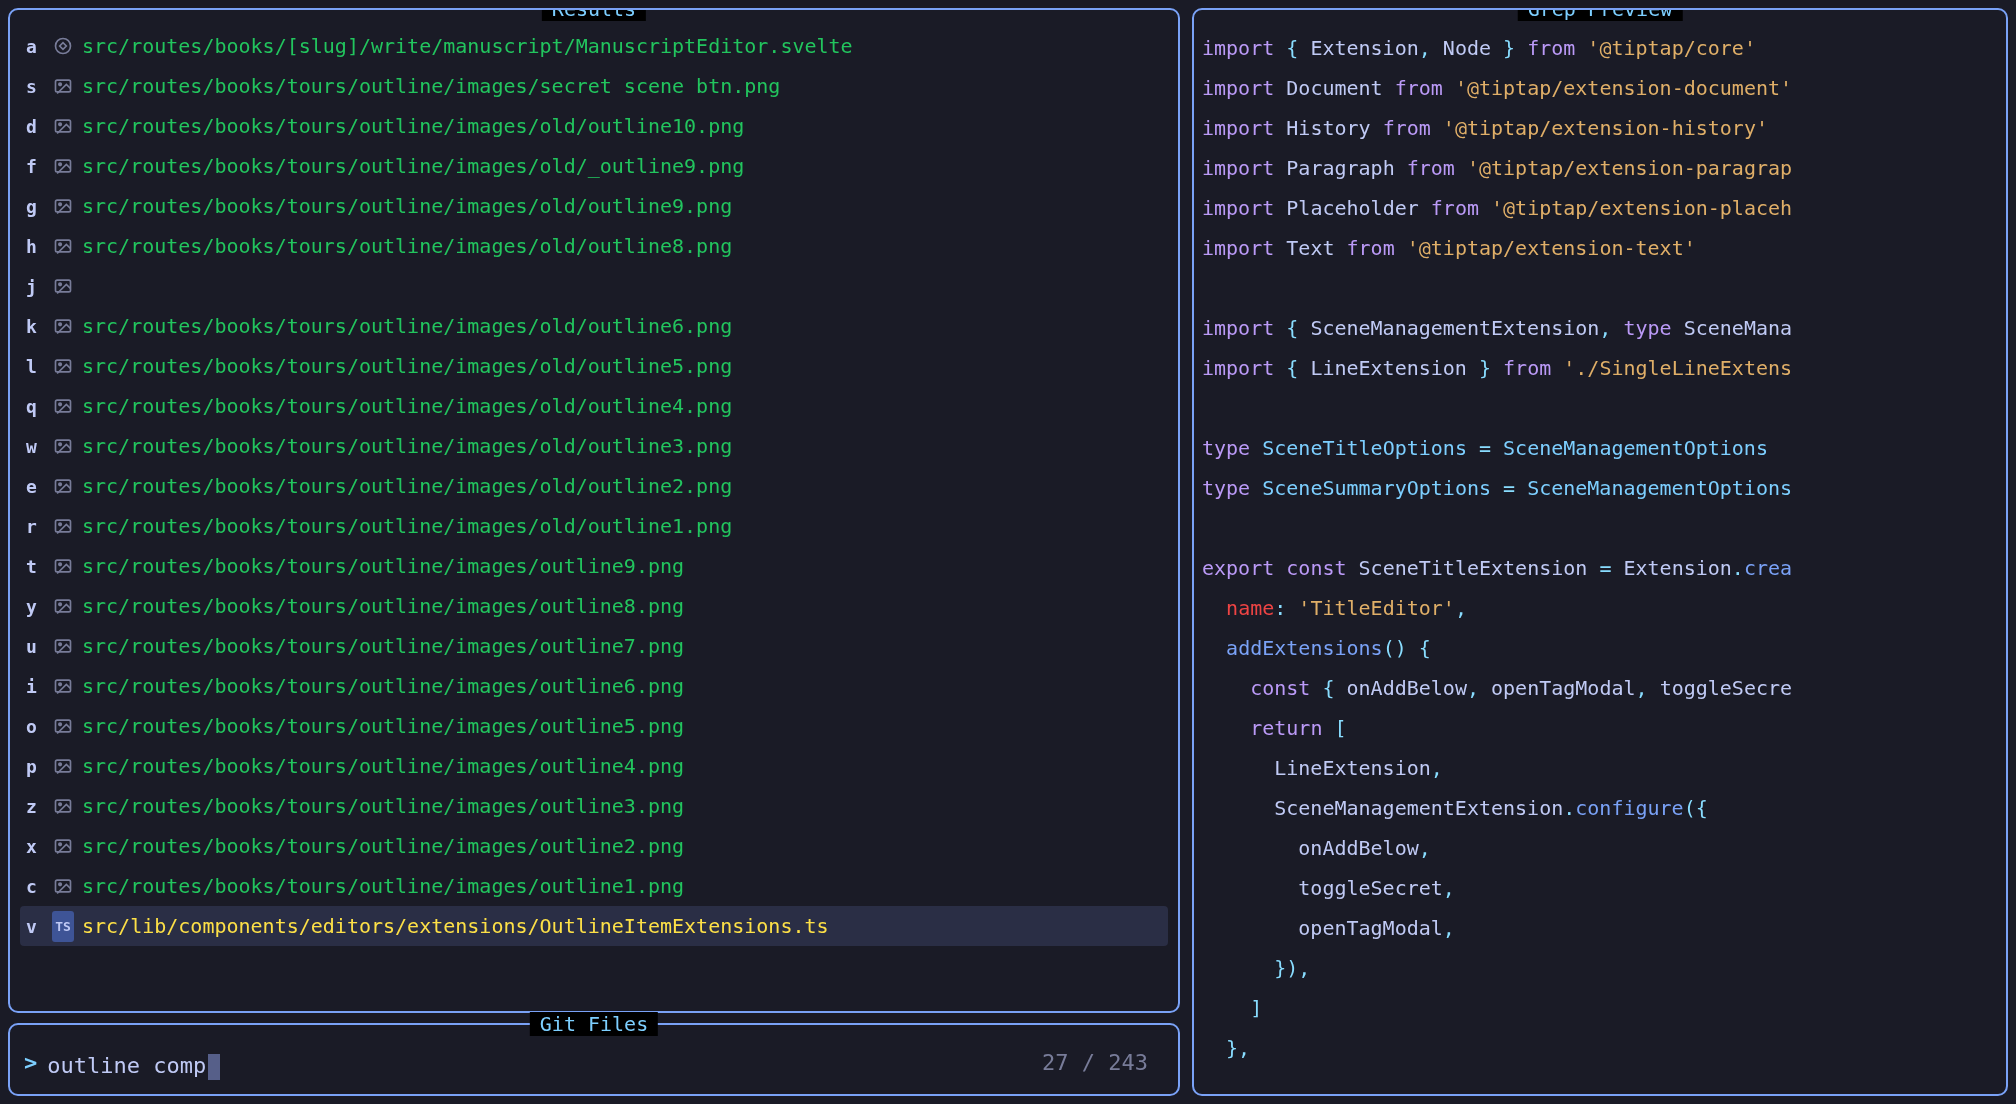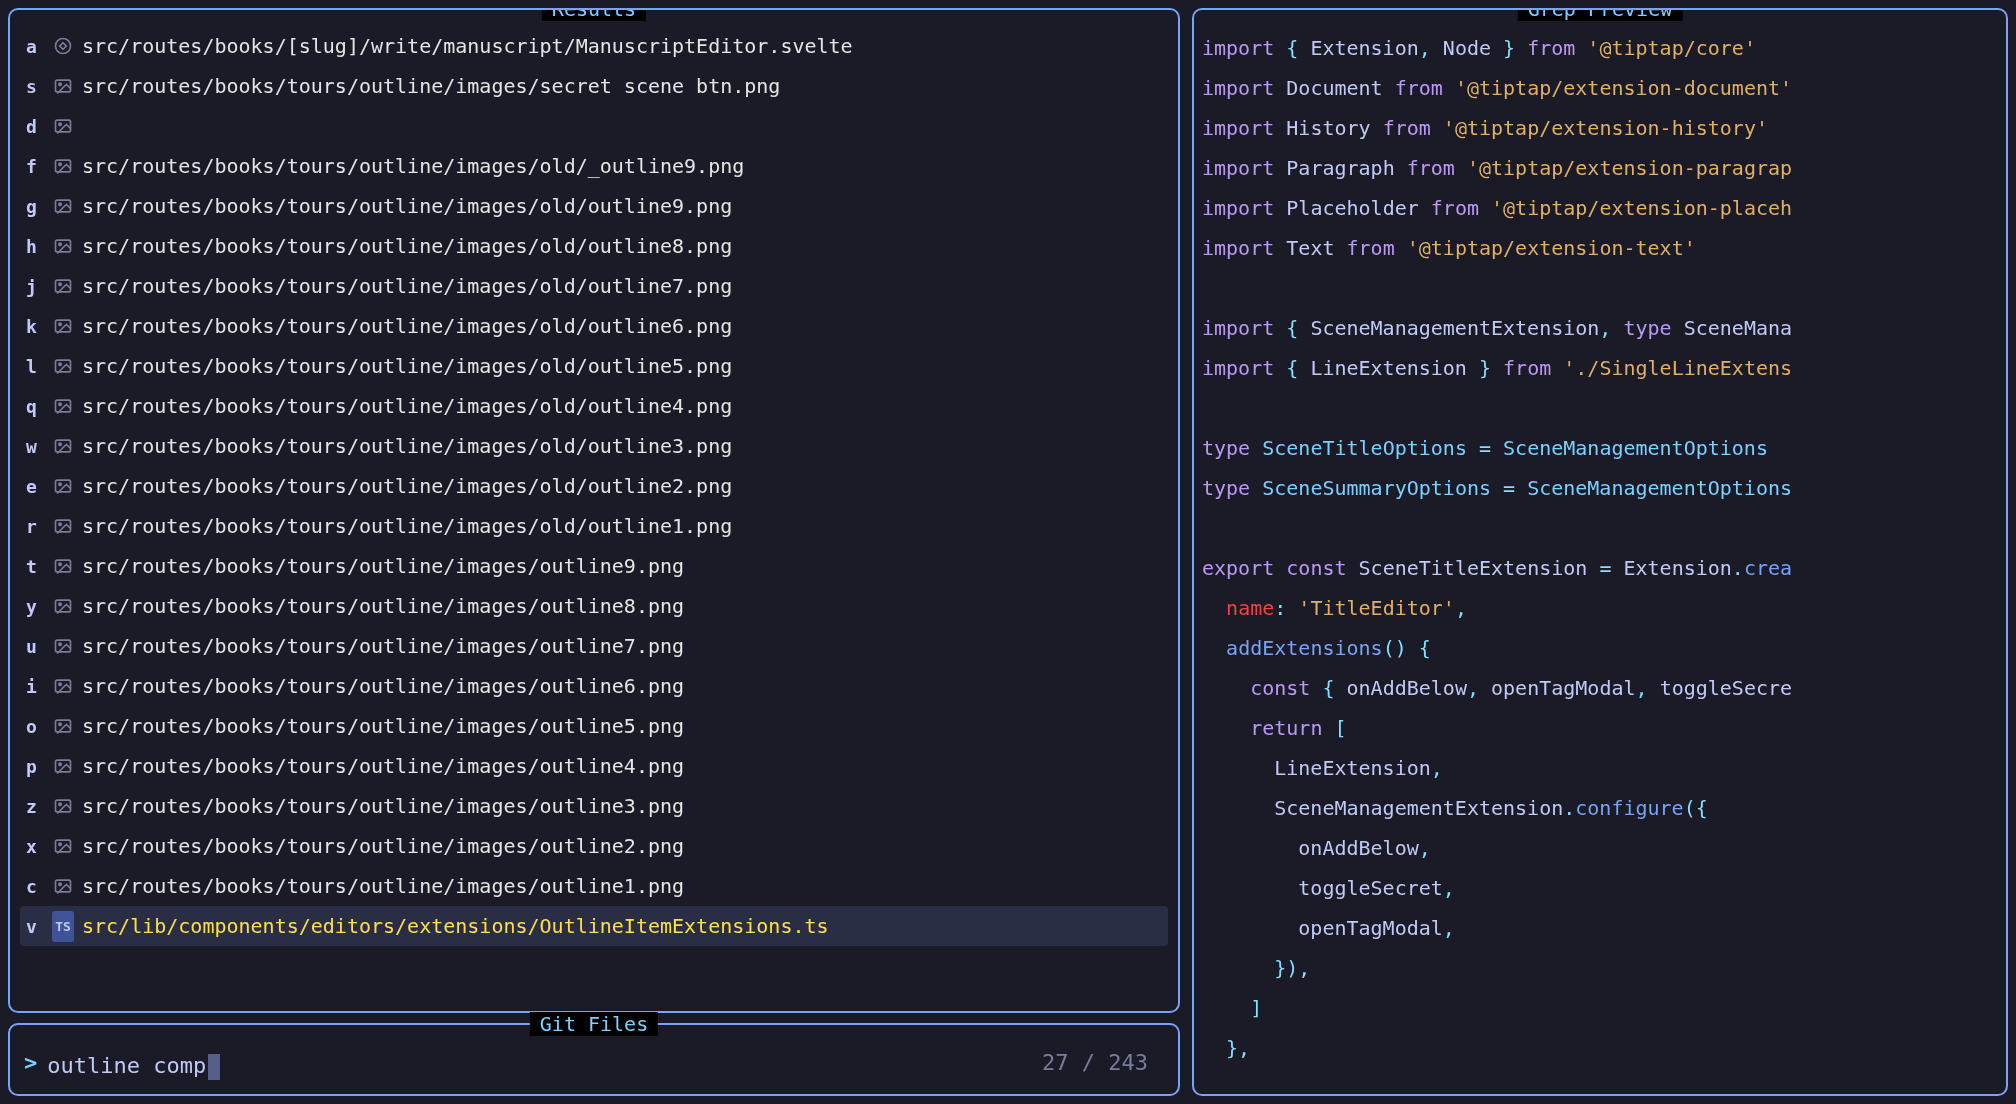--- a/index.html
+++ b/index.html
@@ -67,21 +67,21 @@
   .icon {
     width: 22px;
     height: 22px;
     display: inline-flex;
     align-items: center;
     justify-content: center;
     flex-shrink: 0;
   }
   .icon svg { width: 20px; height: 20px; }
   .file-path {
-    color: #e5e5e5;
+    color: #22c55e;
     font-size: 20px;
   }
   .result-row.selected .file-path {
     color: #fde047;
   }
   .gitfiles-panel {
     padding: 16px 14px 14px 14px;
   }
   .search-row {
     display: flex;
@@ -177,20 +177,21 @@
         </div>
         <div class="result-row">
           <span class="key-label">d</span>
           <span class="icon">
             <svg viewBox="0 0 24 24" fill="none" stroke="#787c99" stroke-width="2">
               <rect x="3" y="5" width="18" height="14" rx="2"></rect>
               <circle cx="8.5" cy="10" r="1.5" fill="#787c99"></circle>
               <path d="M21 15l-5-5L5 21"></path>
             </svg>
           </span>
+          <span class="file-path">src/routes/books/tours/outline/images/old/outline10.png</span>
         </div>
         <div class="result-row">
           <span class="key-label">f</span>
           <span class="icon">
             <svg viewBox="0 0 24 24" fill="none" stroke="#787c99" stroke-width="2">
               <rect x="3" y="5" width="18" height="14" rx="2"></rect>
               <circle cx="8.5" cy="10" r="1.5" fill="#787c99"></circle>
               <path d="M21 15l-5-5L5 21"></path>
             </svg>
           </span>
@@ -220,21 +221,20 @@
         </div>
         <div class="result-row">
           <span class="key-label">j</span>
           <span class="icon">
             <svg viewBox="0 0 24 24" fill="none" stroke="#787c99" stroke-width="2">
               <rect x="3" y="5" width="18" height="14" rx="2"></rect>
               <circle cx="8.5" cy="10" r="1.5" fill="#787c99"></circle>
               <path d="M21 15l-5-5L5 21"></path>
             </svg>
           </span>
-          <span class="file-path">src/routes/books/tours/outline/images/old/outline7.png</span>
         </div>
         <div class="result-row">
           <span class="key-label">k</span>
           <span class="icon">
             <svg viewBox="0 0 24 24" fill="none" stroke="#787c99" stroke-width="2">
               <rect x="3" y="5" width="18" height="14" rx="2"></rect>
               <circle cx="8.5" cy="10" r="1.5" fill="#787c99"></circle>
               <path d="M21 15l-5-5L5 21"></path>
             </svg>
           </span>

